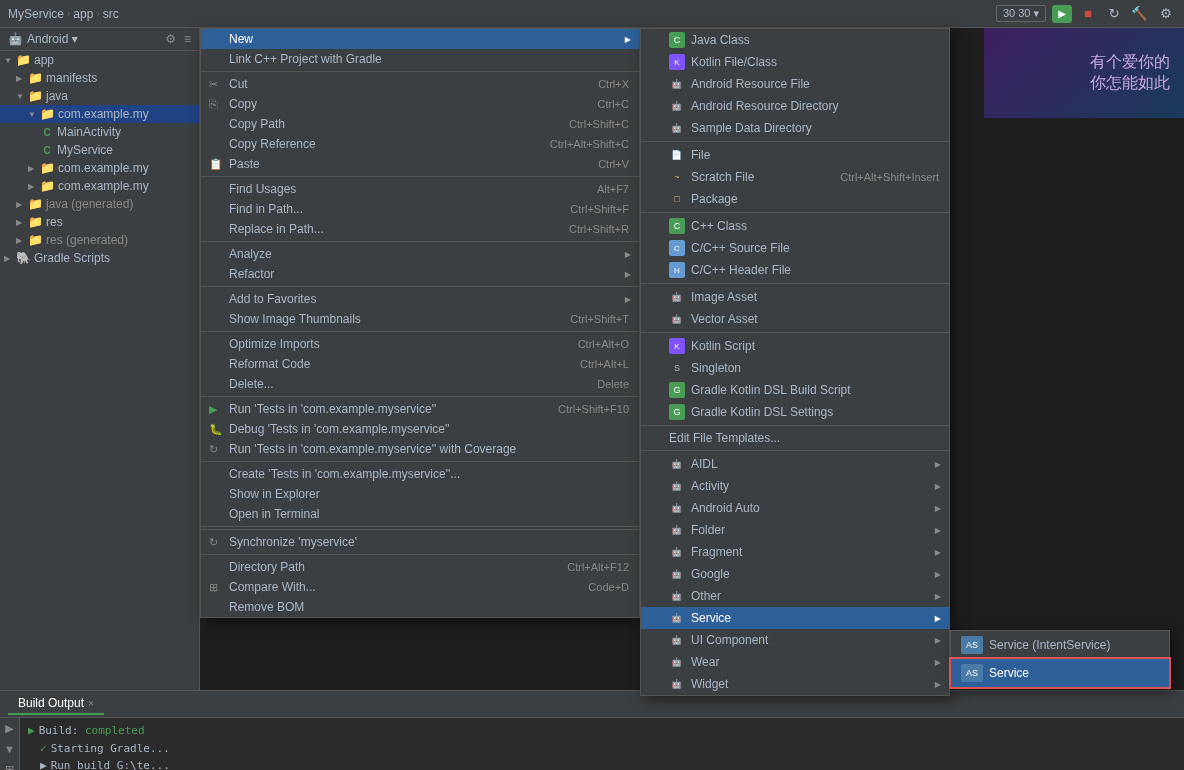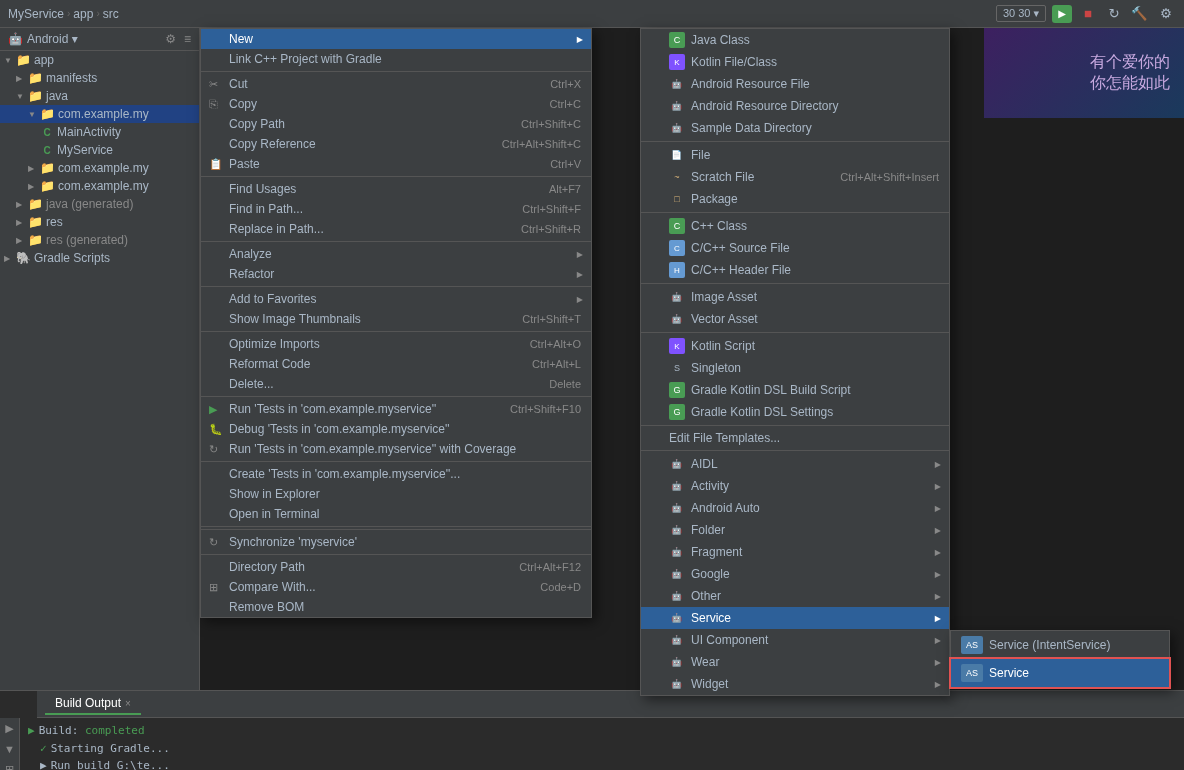--- a/index.html
+++ b/index.html
@@ -79,21 +79,21 @@
     .indent-3 { padding-left: 40px; }
     .tree-arrow { font-size: 8px; color: #888; width: 10px; }
     .tree-icon { width: 14px; height: 14px; flex-shrink: 0; display: flex; align-items: center; justify-content: center; }
     .folder-icon { color: #dcb67a; }
 
     
     .ctx-menu {
       position: absolute;
       left: 200px;
       top: 0;
-      width: 392px;
+      width: 440px;
       background: #3c3f41;
       border: 1px solid #555;
       z-index: 100;
       box-shadow: 4px 4px 12px rgba(0,0,0,0.5);
     }
     .ctx-item {
       display: flex;
       align-items: center;
       padding: 3px 10px 3px 28px;
       cursor: pointer;
@@ -164,21 +164,20 @@
       display: flex;
       flex-direction: column;
     }
     .bottom-tabs {
       display: flex;
       align-items: flex-start;
       padding: 2px 8px;
       background: #3c3f41;
       border-bottom: 1px solid #555;
       gap: 2px;
-      margin-left: 37px;
     }
     .bottom-tab {
       padding: 3px 10px;
       font-size: 12px;
       color: #a9b7c6;
       cursor: pointer;
       border-bottom: 2px solid transparent;
       display: flex;
       align-items: center;
       gap: 4px;

